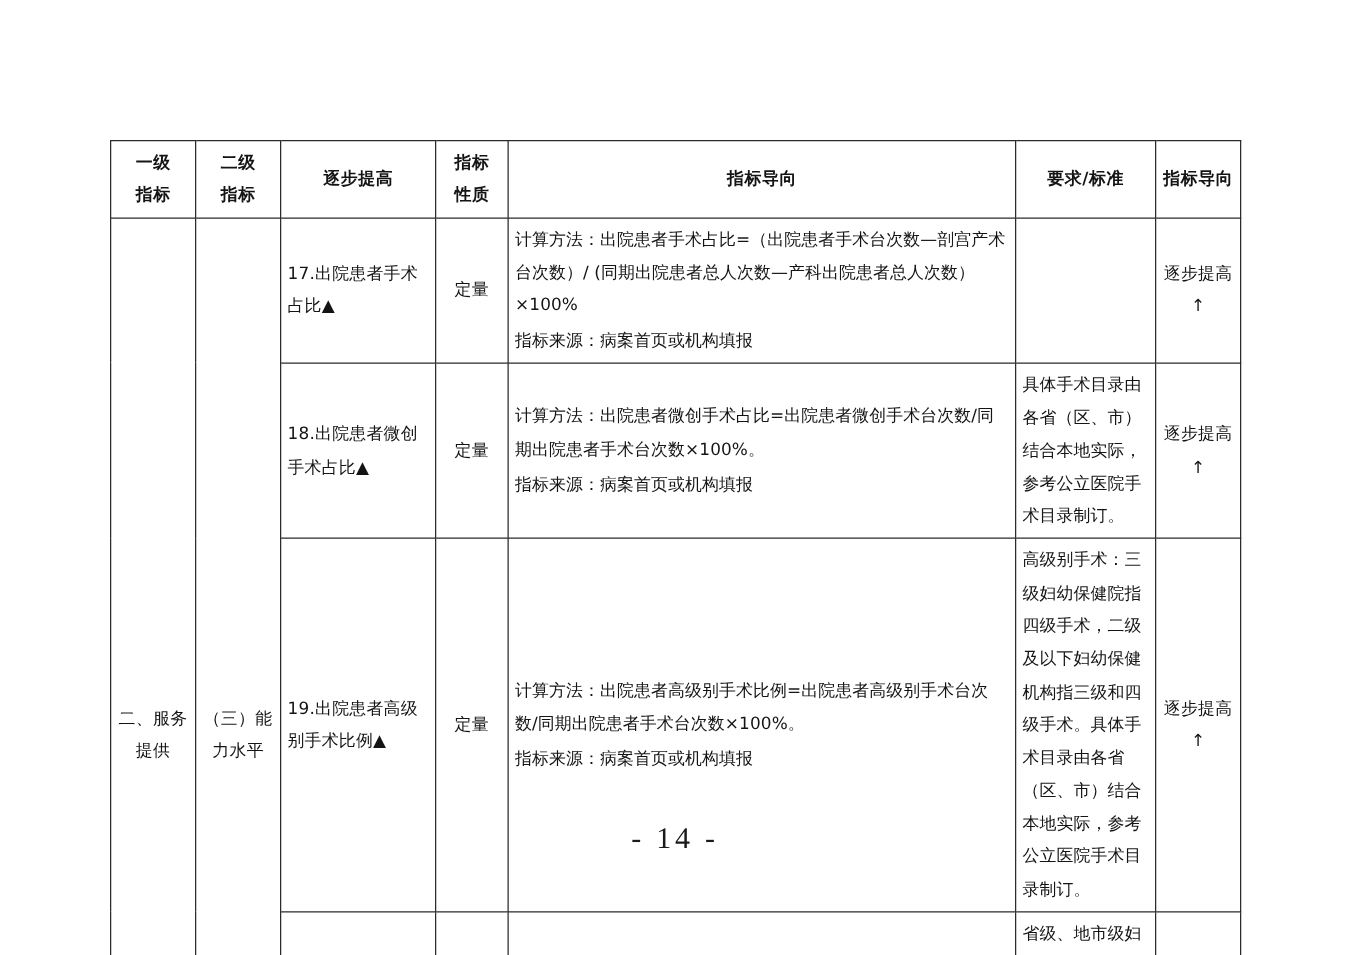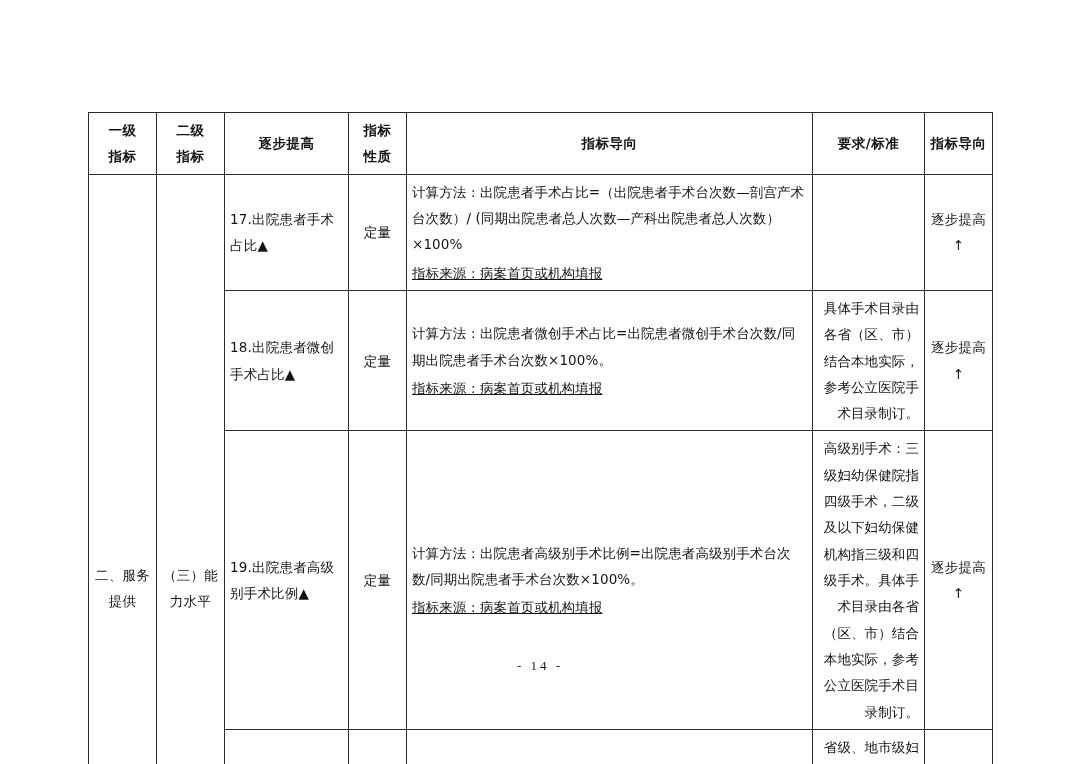--- a/index.html
+++ b/index.html
@@ -89,45 +89,45 @@
   }
   td.col-desc {
     text-align: left;
     padding-left: 8px;
     padding-right: 7px;
     line-height: 2.15;
     letter-spacing: 0.1px;
     margin-left: 36px;
   }
   td.col-req {
-    text-align: right;
+    text-align: left;
     padding-left: 6px;
     padding-right: 5px;
     font-size: 13px;
     line-height: 1.62;
     letter-spacing: 0.1px;
     vertical-align: middle;
     margin-left: 32px;
   }
   td.col-dir {
     text-align: center;
     letter-spacing: 0.2px;
   }
 
   .desc-line { display: block; white-space: normal; }
-  .desc-line + .desc-line { margin-top: 2px; text-decoration: underline; }
+  .desc-line + .desc-line { margin-top: 2px; }
 
   .page-number {
     position: absolute;
     left: 0;
     top: 658px;
     width: 1080px;
     text-align: center;
     font-family: "Liberation Serif", "DejaVu Serif", serif;
-    font-size: 13px;
+    font-size: 24px;
     letter-spacing: 3px;
     color: #1a1a1a;
   }
 </style>
 </head>
 <body>
 
 <div class="page">
 
   <div class="table-wrap">

